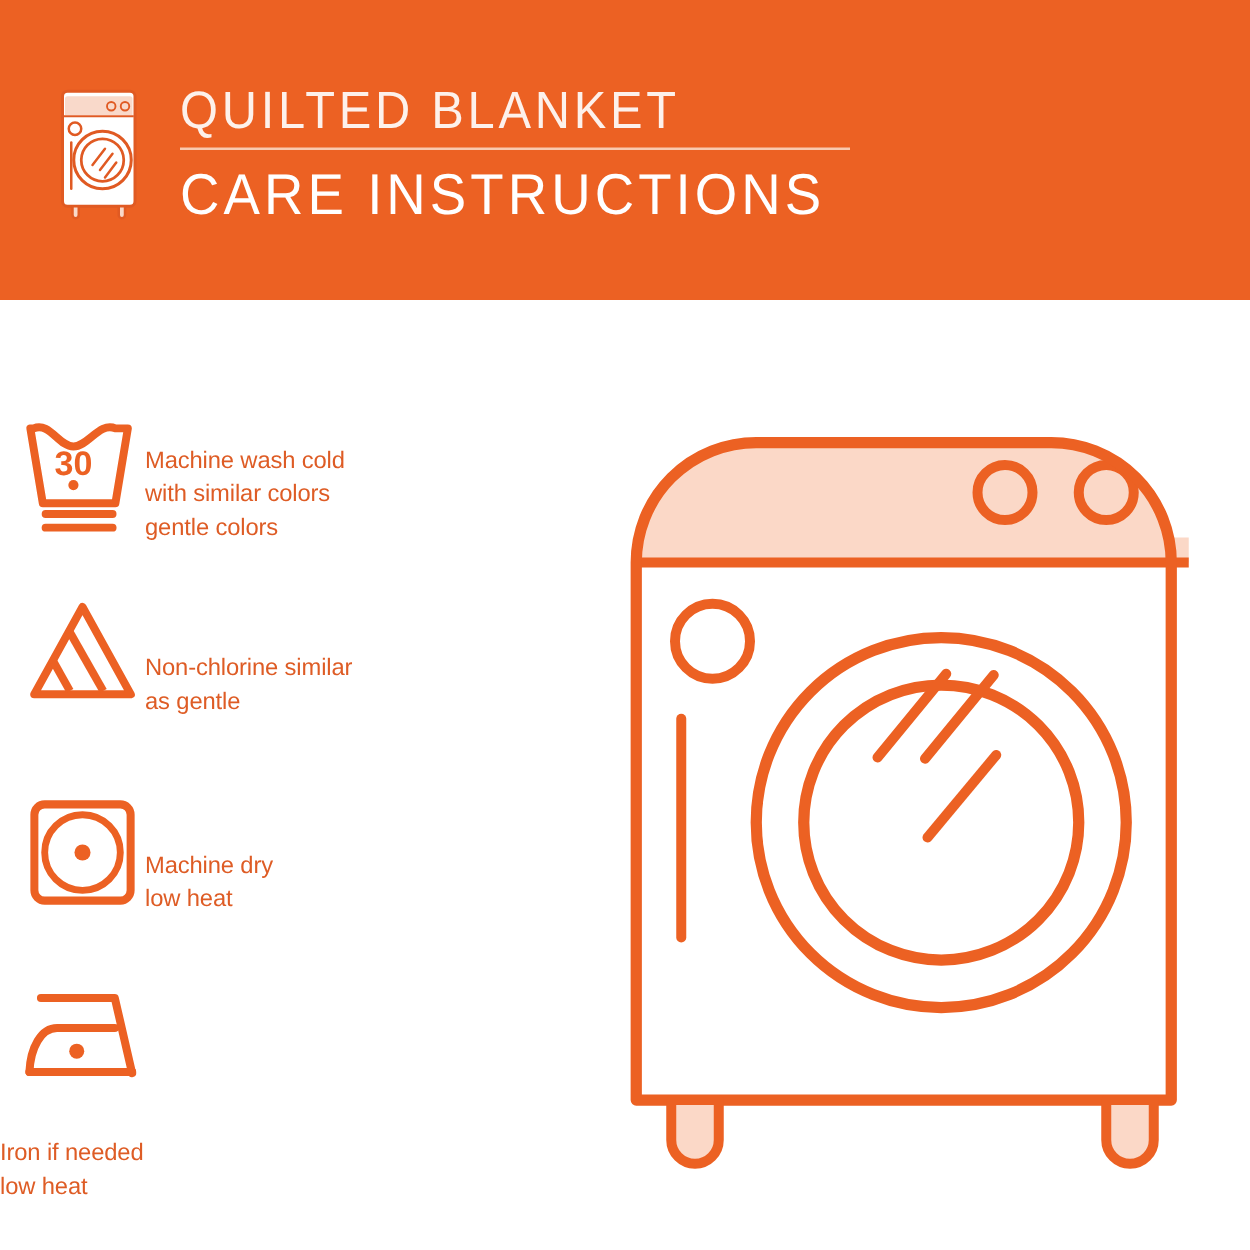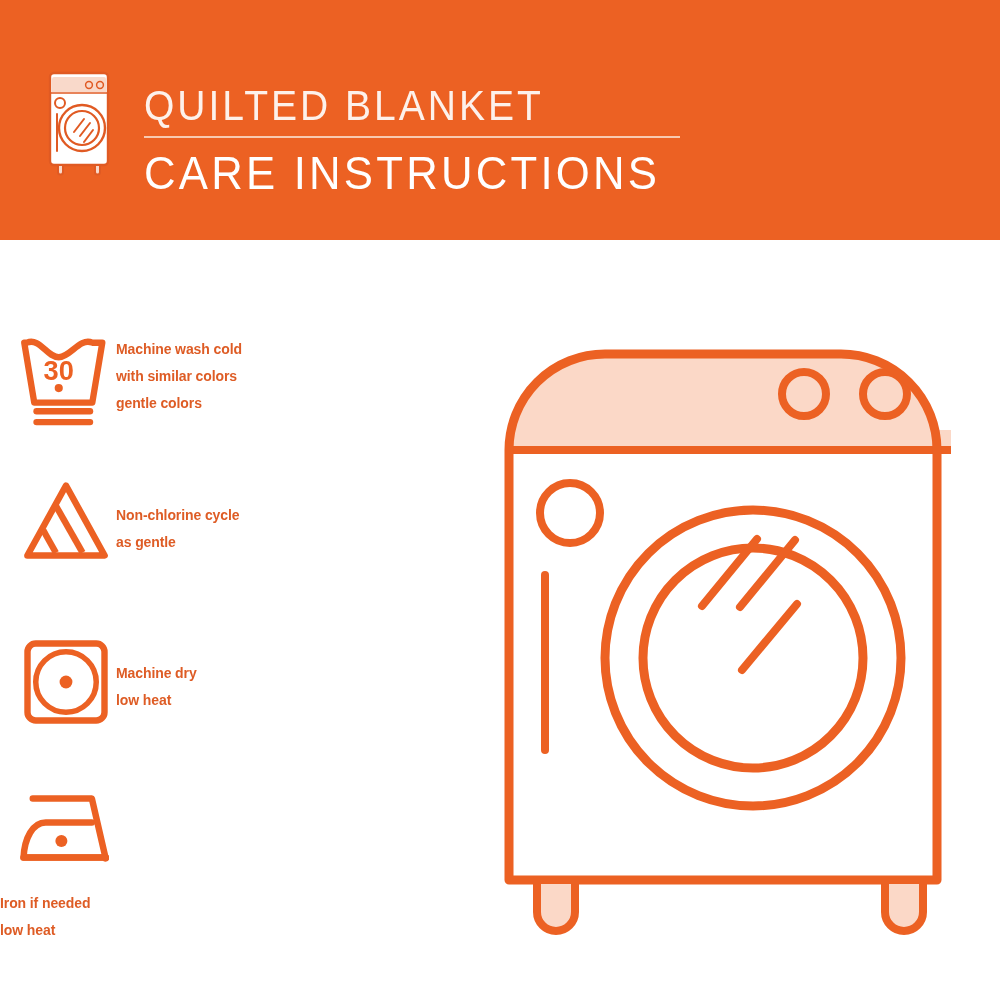--- a/index.html
+++ b/index.html
@@ -26,21 +26,21 @@
   #header-logo {
     position: absolute;
     left: 46px;
     top: 66px;
     width: 70px;
     height: 112px;
   }
   #header-text-block {
     position: absolute;
     left: 144px;
-    top: 80px;
+    top: 62px;
     width: 620px;
   }
   #title-line1 {
     font-family: "Liberation Sans", sans-serif;
     font-size: 42px;
     font-weight: 300;
     letter-spacing: 3.2px;
     color: #FDF1EB;
     line-height: 52px;
     white-space: nowrap;
@@ -84,26 +84,27 @@
     width: 116px;
     min-width: 116px;
     display: flex;
     justify-content: center;
     align-items: flex-start;
     padding-left: 15px;
     box-sizing: border-box;
   }
   .care-text {
     font-family: "Liberation Sans", sans-serif;
-    font-size: 14px;
-    font-weight: 700;
+    font-size: 19px;
+    font-weight: 400;
     line-height: 27px;
     color: #DE5C25;
     letter-spacing: -0.1px;
     padding-top: 4px;
+    margin-top: 19px;
   }
   .care-text .ln { display: block; white-space: nowrap; }
 
   #item-wash   { top: 0px; }
   #item-bleach { top: 148px; }
   #item-dry    { top: 308px; }
   #item-iron   { top: 460px; flex-direction: column; }
 
   #item-wash   .care-text { padding-top: 6px; }
   #item-bleach .care-text { padding-top: 24px; }
@@ -189,21 +190,21 @@
       <svg viewBox="0 0 100 92" width="92" height="85" xmlns="http://www.w3.org/2000/svg">
 
         <path d="M50 8 L 92 84 L 8 84 Z" fill="none" stroke="#EC6123" stroke-width="7" stroke-linejoin="round"></path>
 
         <line x1="39" y1="30" x2="68" y2="81" stroke="#EC6123" stroke-width="7" stroke-linecap="butt"></line>
 
         <line x1="25" y1="56" x2="39" y2="81" stroke="#EC6123" stroke-width="7" stroke-linecap="butt"></line>
       </svg>
     </div>
     <div class="care-text">
-      <span class="ln">Non-chlorine cycle</span>
+      <span class="ln">Non-chlorine similar</span>
       <span class="ln">as gentle</span>
     </div>
   </div>
 
   <div class="care-item" id="item-dry">
     <div class="care-icon">
       <svg viewBox="0 0 96 96" width="88" height="88" xmlns="http://www.w3.org/2000/svg">
         <rect x="6" y="6" width="84" height="84" rx="9" fill="none" stroke="#EC6123" stroke-width="7"></rect>
         <circle cx="48" cy="48" r="33" fill="none" stroke="#EC6123" stroke-width="6"></circle>
         <circle cx="48" cy="48" r="7" fill="#EC6123"></circle>

